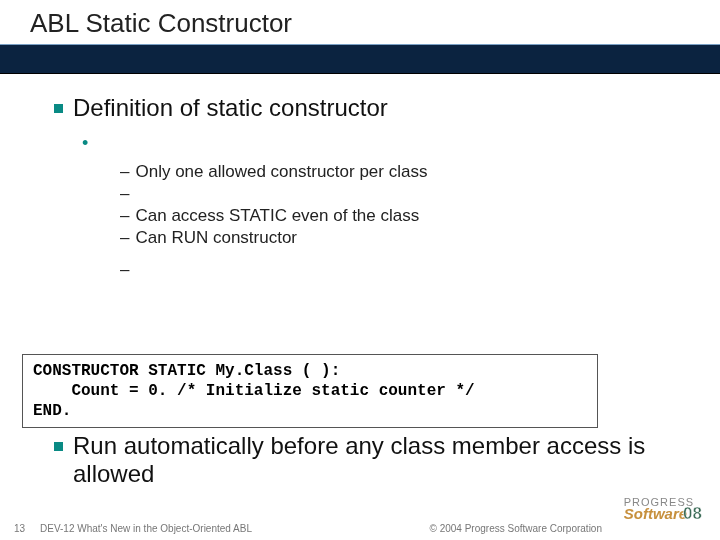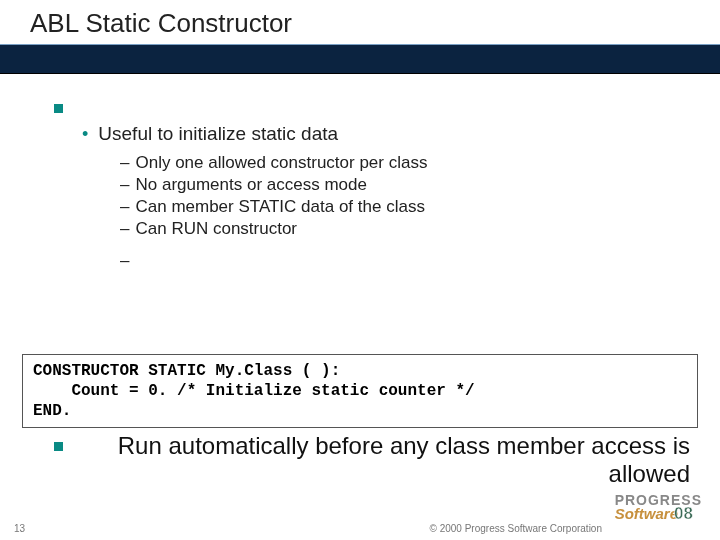--- a/index.html
+++ b/index.html
@@ -77,36 +77,35 @@
   }
   .dash {
     color: #222;
     margin-right: 6px;
   }
   .gap { height: 10px; }
   .code-box {
     position: absolute;
     top: 354px;
     left: 22px;
-    width: 676px;
+    width: 576px;
     border: 1px solid #555;
     background: #fff;
     padding: 6px 10px;
     font-family: "Courier New", monospace;
     font-size: 16px;
     font-weight: bold;
     line-height: 1.25;
     white-space: pre;
   }
   .second-block {
     position: absolute;
     top: 432px;
     left: 54px;
     right: 30px;
-    text-align: right;
   }
   .footer {
     position: absolute;
     bottom: 4px;
     left: 0;
     width: 616px;
     height: 22px;
     font-size: 10px;
     color: #777;
   }
@@ -128,25 +127,25 @@
   .logo {
     position: absolute;
     right: 18px;
     bottom: 16px;
     font-size: 15px;
     font-style: italic;
     font-weight: bold;
     color: #c7903d;
   }
   .logo .prog {
-    font-size: 14px;
+    font-size: 11px;
     color: #888;
     display: block;
     font-style: normal;
-    font-weight: bold;
+    font-weight: normal;
     letter-spacing: 1px;
     margin-bottom: -4px;
   }
   .logo .yr {
     font-style: normal;
     font-weight: bold;
     color: #3a6a56;
     -webkit-text-stroke: 0.5px #fff;
     font-size: 17px;
     margin-left: -4px;
@@ -156,36 +155,35 @@
 <body>
 
 <div class="title-area">
   <div class="title-text">ABL Static Constructor</div>
   <div class="dark-bar"></div>
 </div>
 
 <div class="content">
   <div class="lvl1">
     <span class="sq-bullet"></span>
+    <span>Definition of static constructor</span>
   </div>
   <div class="lvl2">
     <span class="dot-bullet">•</span>
-    <span>Useful to initialize static data</span>
   </div>
   <div class="lvl3">
     <span class="dash">–</span>
     <span>Only one allowed constructor per class</span>
   </div>
   <div class="lvl3">
     <span class="dash">–</span>
-    <span>No arguments or access mode</span>
-  </div>
-  <div class="lvl3">
-    <span class="dash">–</span>
-    <span>Can member STATIC data of the class</span>
+  </div>
+  <div class="lvl3">
+    <span class="dash">–</span>
+    <span>Can access STATIC even of the class</span>
   </div>
   <div class="lvl3">
     <span class="dash">–</span>
     <span>Can RUN constructor</span>
   </div>
   <div class="gap"></div>
   <div class="lvl3">
     <span class="dash">–</span>
   </div>
 </div>
@@ -201,14 +199,15 @@
   </div>
 </div>
 
 <div class="logo">
   <span class="prog">PROGRESS</span>
   <span>Software</span><span class="yr">08</span>
 </div>
 
 <div class="footer">
   <span class="page-num">13</span>
-  <span class="copyright">© 2000 Progress Software Corporation</span>
+  <span class="foot-title">DEV-12 What's New in the Object-Oriented ABL</span>
+  <span class="copyright">© 2004 Progress Software Corporation</span>
 </div>
 
 </body></html>

